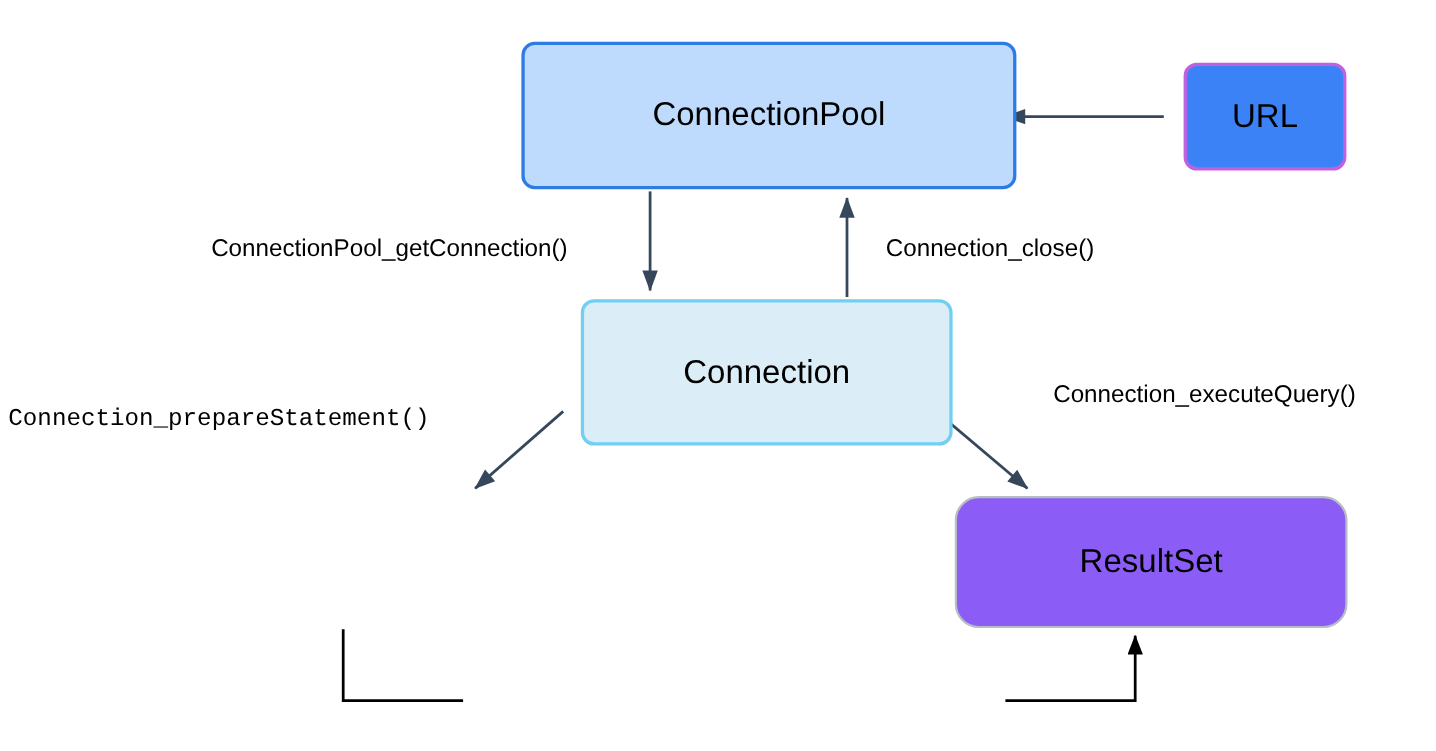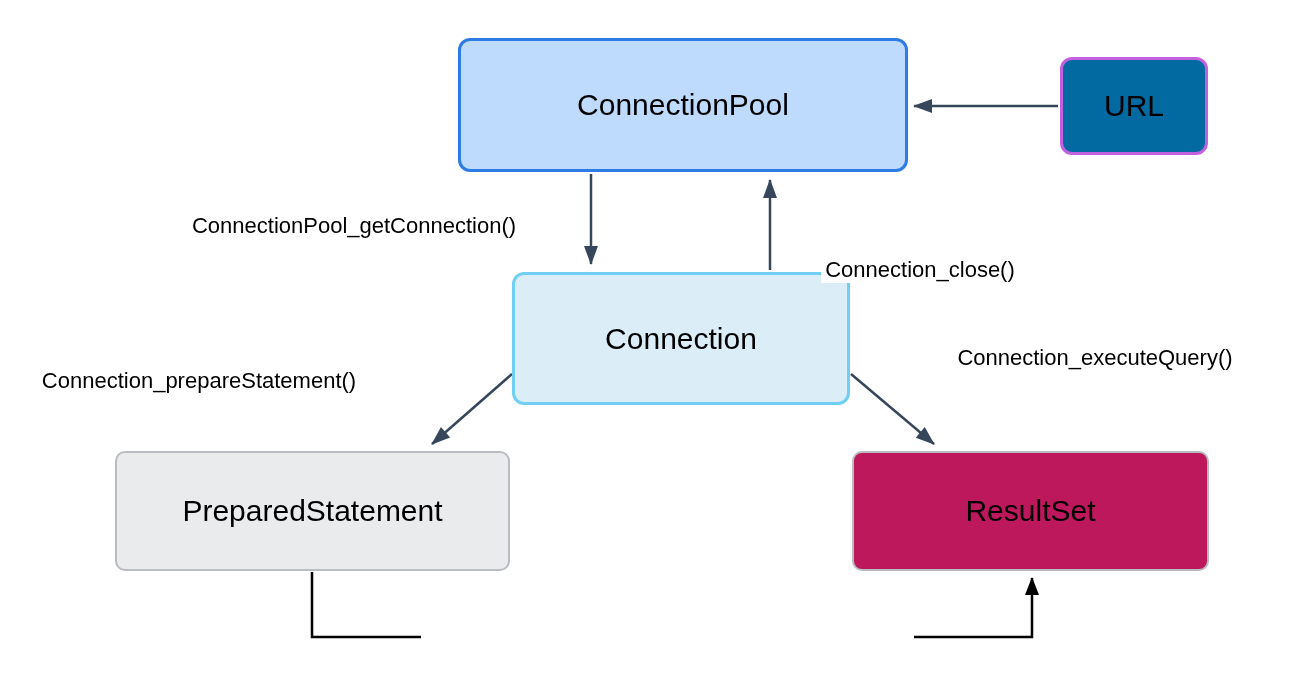--- a/index.html
+++ b/index.html
@@ -23,53 +23,54 @@
   .node {
     position: absolute;
     display: flex;
     align-items: center;
     justify-content: center;
     box-sizing: border-box;
     font-size: 30px;
     color: #000000;
     border-radius: 12px;
     white-space: nowrap;
+    margin-left: 16px;
   }
   .node-connection-pool {
     left: 458px; top: 38px; width: 450px; height: 134px;
     background: #bedafc; border: 3px solid #2d7ce4;
   }
   .node-url {
     left: 1060px; top: 57px; width: 148px; height: 98px;
-    background: #0369a1; border: 3px solid #c161df;
+    background: #3b82f6; border: 3px solid #c161df;
   }
   .node-connection {
     left: 512px; top: 272px; width: 338px; height: 133px;
     background: #dbeef7; border: 3px solid #70cff2; justify-content: center;
   }
   .node-prepared-statement {
     left: 115px; top: 451px; width: 395px; height: 120px;
     background: #eaebed; border: 2px solid #b9bcc1; border-radius: 10px;
   }
   .node-result-set {
     left: 852px; top: 451px; width: 357px; height: 120px;
-    background: #be185d; border: 2px solid #b9bcc1; border-radius: 10px;
+    background: #8b5cf6; border: 2px solid #b9bcc1; border-radius: 22px;
   }
   .edge-label {
     position: absolute;
     transform: translate(-50%, -50%);
     font-size: 22px;
     color: #000000;
     background: #ffffff;
     padding: 0 4px;
     white-space: nowrap;
   }
   .lbl-get-connection   { left: 354px;  top: 226px; }
-  .lbl-close            { left: 920px;  top: 226px; margin-top: 44px; }
-  .lbl-prepare-statement{ left: 199px;  top: 381px; }
+  .lbl-close            { left: 900px;  top: 226px; }
+  .lbl-prepare-statement{ left: 199px;  top: 381px; font-family: Liberation Mono, monospace; }
   .lbl-execute-query    { left: 1095px; top: 358px; }
   .lbl-ps-execute-query { left: 667px;  top: 637px; }
 </style>
 </head>
 <body>
 
 <div class="canvas">
 
   <svg class="edges-layer" width="1305" height="683" viewBox="0 0 1305 683" xmlns="http://www.w3.org/2000/svg">
     <defs>
@@ -100,23 +101,20 @@
   </div>
 
   <div class="node node-url">
     <span>URL</span>
   </div>
 
   <div class="node node-connection">
     <span>Connection</span>
   </div>
 
-  <div class="node node-prepared-statement">
-    <span>PreparedStatement</span>
-  </div>
 
   <div class="node node-result-set">
     <span>ResultSet</span>
   </div>
 
   <div class="edge-label lbl-get-connection">ConnectionPool_getConnection()</div>
 
   <div class="edge-label lbl-close">Connection_close()</div>
 
   <div class="edge-label lbl-prepare-statement">Connection_prepareStatement()</div>

